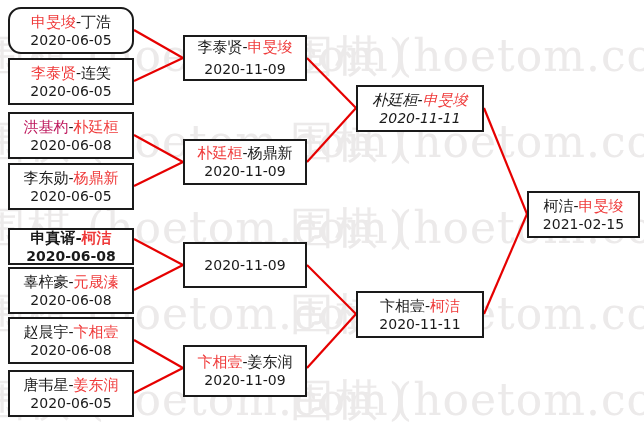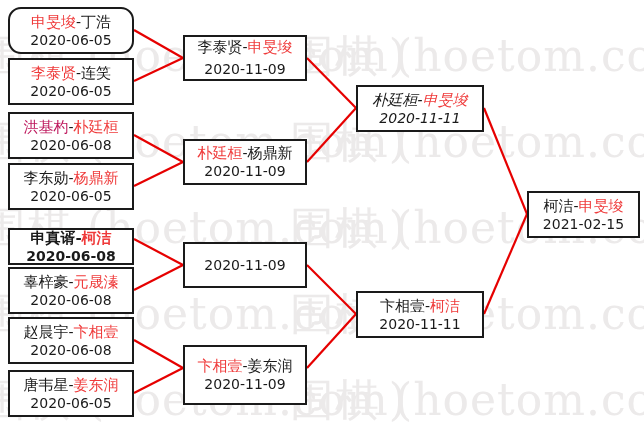--- a/index.html
+++ b/index.html
@@ -130,21 +130,21 @@
         <div class="match"><span class="l" style="color: rgb(26, 26, 26);">李泰贤</span><span class="sep">-</span><span class="w" style="color: rgb(239, 58, 58);">申旻埈</span></div>
         <div class="date">2020-11-09</div>
       </div>
       <div class="node" style="left: 183px; top: 139px; width: 124px; height: 46px; border-color: rgb(26, 26, 26);">
         <div class="match"><span class="w" style="color: rgb(239, 58, 58);">朴廷桓</span><span class="sep">-</span><span class="l" style="color: rgb(26, 26, 26);">杨鼎新</span></div>
         <div class="date">2020-11-09</div>
       </div>
       <div class="node" style="left: 183px; top: 242px; width: 124px; height: 46px; border-color: rgb(26, 26, 26);">
         <div class="date">2020-11-09</div>
       </div>
-      <div class="node" style="left: 183px; top: 345px; width: 124px; height: 60px; border-color: rgb(26, 26, 26);">
+      <div class="node" style="left: 183px; top: 345px; width: 124px; height: 52px; border-color: rgb(26, 26, 26);">
         <div class="match"><span class="w" style="color: rgb(239, 58, 58);">卞相壹</span><span class="sep">-</span><span class="l" style="color: rgb(26, 26, 26);">姜东润</span></div>
         <div class="date">2020-11-09</div>
       </div>
       <div class="node" style="left: 356px; top: 85px; width: 128px; height: 47px; border-color: rgb(26, 26, 26); font-style: italic;">
         <div class="match"><span class="l" style="color: rgb(26, 26, 26);">朴廷桓</span><span class="sep">-</span><span class="w" style="color: rgb(239, 58, 58);">申旻埈</span></div>
         <div class="date">2020-11-11</div>
       </div>
       <div class="node" style="left: 356px; top: 291px; width: 128px; height: 47px; border-color: rgb(26, 26, 26);">
         <div class="match"><span class="l" style="color: rgb(26, 26, 26);">卞相壹</span><span class="sep">-</span><span class="w" style="color: rgb(239, 58, 58);">柯洁</span></div>
         <div class="date">2020-11-11</div>

